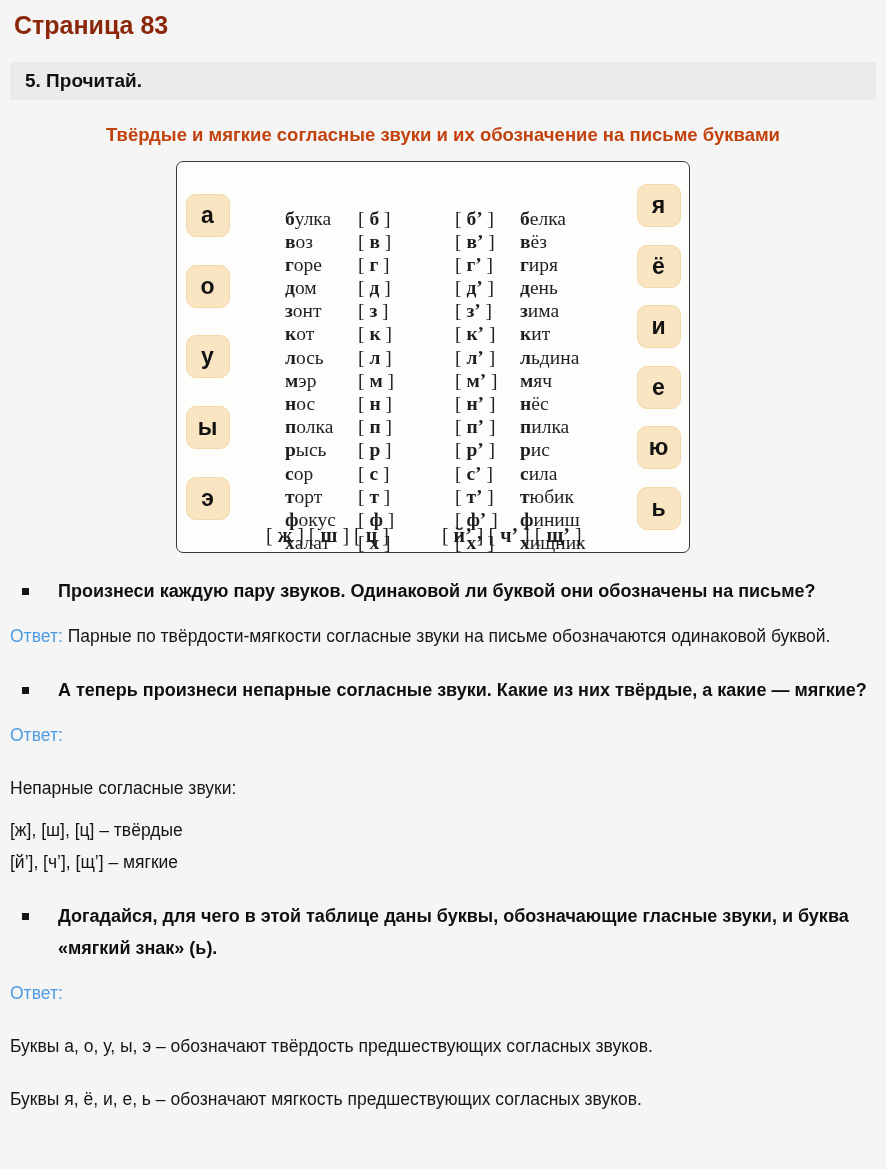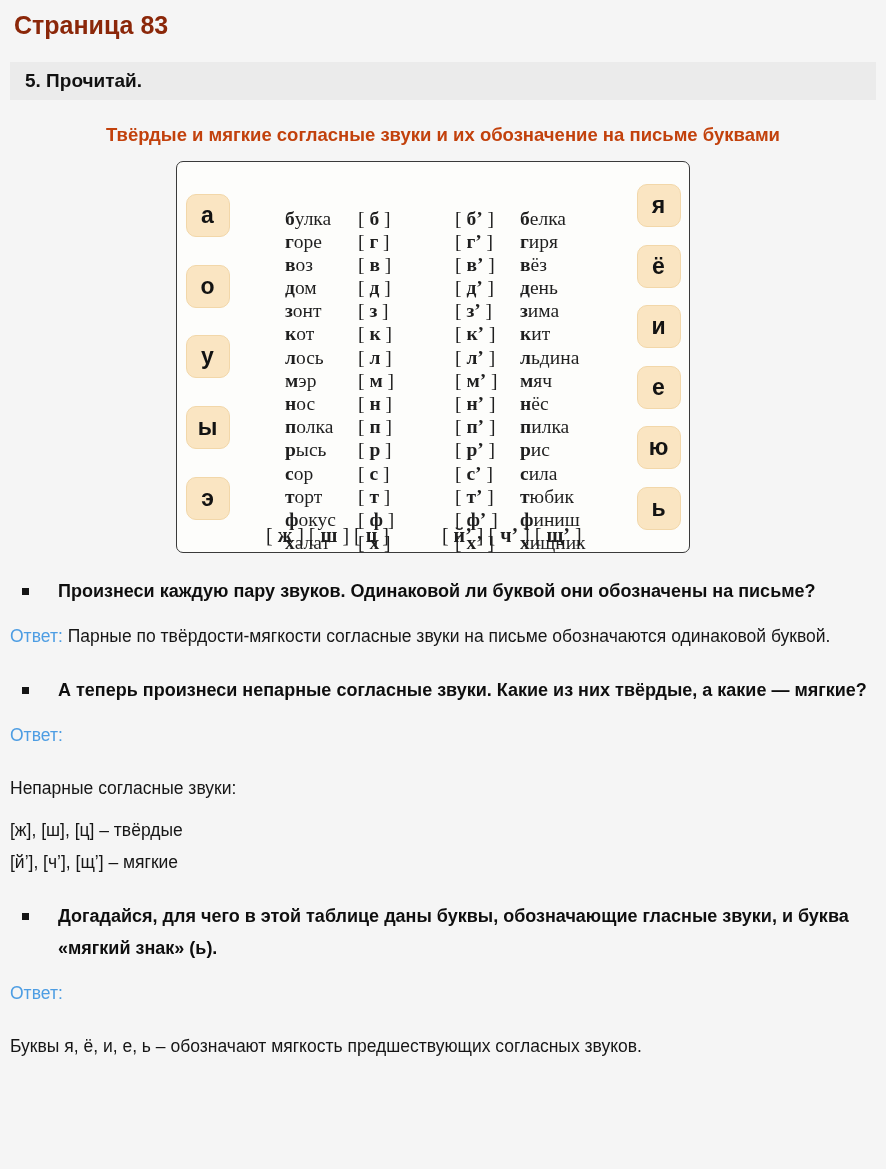--- a/index.html
+++ b/index.html
@@ -130,30 +130,30 @@
         <div class="tile">э</div>
       </div>
     <div class="center-col" id="rows-col">
         <div class="t-row">
           <span class="w1"><b>б</b>улка</span>
           <span class="s1">[&nbsp;<b>б</b>&nbsp;]</span>
           <span class="s2">[&nbsp;<b>б’</b>&nbsp;]</span>
           <span class="w2"><b>б</b>елка</span>
         </div>
         <div class="t-row">
+          <span class="w1"><b>в</b>оз</span>
+          <span class="s1">[&nbsp;<b>в</b>&nbsp;]</span>
+          <span class="s2">[&nbsp;<b>в’</b>&nbsp;]</span>
+          <span class="w2"><b>в</b>ёз</span>
+        </div>
+        <div class="t-row">
           <span class="w1"><b>г</b>оре</span>
           <span class="s1">[&nbsp;<b>г</b>&nbsp;]</span>
           <span class="s2">[&nbsp;<b>г’</b>&nbsp;]</span>
           <span class="w2"><b>г</b>иря</span>
-        </div>
-        <div class="t-row">
-          <span class="w1"><b>в</b>оз</span>
-          <span class="s1">[&nbsp;<b>в</b>&nbsp;]</span>
-          <span class="s2">[&nbsp;<b>в’</b>&nbsp;]</span>
-          <span class="w2"><b>в</b>ёз</span>
         </div>
         <div class="t-row">
           <span class="w1"><b>д</b>ом</span>
           <span class="s1">[&nbsp;<b>д</b>&nbsp;]</span>
           <span class="s2">[&nbsp;<b>д’</b>&nbsp;]</span>
           <span class="w2"><b>д</b>ень</span>
         </div>
         <div class="t-row">
           <span class="w1"><b>з</b>онт</span>
           <span class="s1">[&nbsp;<b>з</b>&nbsp;]</span>
@@ -263,15 +263,16 @@
 
   <div class="bullet">
     <span class="bullet-marker"></span>
     <div class="bullet-text">Догадайся, для чего в этой таблице даны буквы, обозначающие гласные звуки, и буква «мягкий знак» (ь).</div>
   </div>
 
   <p class="answer">
     <span class="answer-label">Ответ:</span>
   </p>
 
+  <p class="para">Буквы а, о, у, ы, э – обозначают твёрдость предшествующих согласных звуков.</p>
   <p class="para">Буквы я, ё, и, е, ь – обозначают мягкость предшествующих согласных звуков.</p>
 
 </div>
 
 </body></html>

